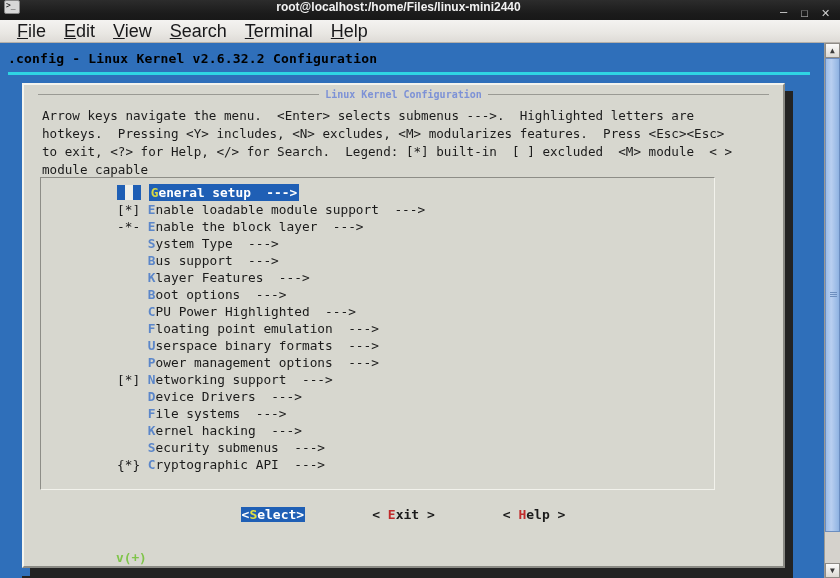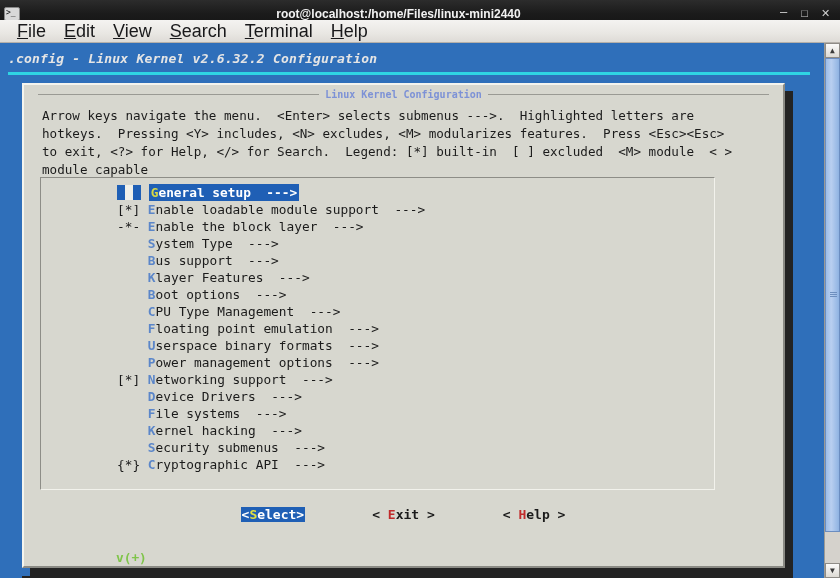--- a/index.html
+++ b/index.html
@@ -24,21 +24,20 @@
   }
 
   
   .titlebar {
     position: absolute;
     left: 0; top: 0;
     width: 840px; height: 28px;
     background: linear-gradient(to bottom, #2c2c2c 0%, #1b1b1b 50%, #151515 100%);
     border-bottom: 1px solid #000;
     display: flex;
-    align-items: center;
     box-sizing: border-box;
   }
   .tb-icon {
     width: 16px; height: 14px;
     margin-left: 4px;
     background: #d8d8d8;
     border: 1px solid #888;
     border-radius: 2px;
     position: relative;
     flex: 0 0 auto;
@@ -162,27 +161,26 @@
       linear-gradient(to bottom,
         #6e8fbe 0px, #6e8fbe 1px, transparent 1px, transparent 2px,
         #6e8fbe 2px, #6e8fbe 3px, transparent 3px, transparent 4px,
         #6e8fbe 4px, #6e8fbe 5px, transparent 5px);
   }
 
   
   .cfgline {
     position: absolute;
     left: 8px; top: 8px;
-    color: #e5e5e5;
+    color: #000000;
     font-size: 13px;
     font-weight: bold;
     font-family: "DejaVu Sans Mono", monospace;
     white-space: pre;
     letter-spacing: 0.2px;
-    font-style: italic;
   }
   .hr-cyan {
     position: absolute;
     left: 8px; top: 29px;
     width: 802px; height: 3px;
     background: #2fd4e4;
   }
 
   
   .dialog {
@@ -393,21 +391,21 @@
 module capable</div>
 
       <div class="listbox" id="menu-list">
           <div class="row selected"><span class="cursor-blocks"><i class="b"></i><i class="w"></i><i class="b"></i></span><span> </span><span class="selbox"><span class="hot">G</span><span class="txt">eneral setup</span><span class="arrowtxt">  ---&gt;</span></span></div>
           <div class="row"><span class="flag">[*] </span><span class="hot">E</span><span class="txt">nable loadable module support</span><span class="arrowtxt">  ---&gt;</span></div>
           <div class="row"><span class="flag">-*- </span><span class="hot">E</span><span class="txt">nable the block layer</span><span class="arrowtxt">  ---&gt;</span></div>
           <div class="row"><span class="flag">    </span><span class="hot">S</span><span class="txt">ystem Type</span><span class="arrowtxt">  ---&gt;</span></div>
           <div class="row"><span class="flag">    </span><span class="hot">B</span><span class="txt">us support</span><span class="arrowtxt">  ---&gt;</span></div>
           <div class="row"><span class="flag">    </span><span class="hot">K</span><span class="txt">layer Features</span><span class="arrowtxt">  ---&gt;</span></div>
           <div class="row"><span class="flag">    </span><span class="hot">B</span><span class="txt">oot options</span><span class="arrowtxt">  ---&gt;</span></div>
-          <div class="row"><span class="flag">    </span><span class="hot">C</span><span class="txt">PU Type Management</span><span class="arrowtxt">  ---&gt;</span></div>
+          <div class="row"><span class="flag">    </span><span class="hot">C</span><span class="txt">PU Power Highlighted</span><span class="arrowtxt">  ---&gt;</span></div>
           <div class="row"><span class="flag">    </span><span class="hot">F</span><span class="txt">loating point emulation</span><span class="arrowtxt">  ---&gt;</span></div>
           <div class="row"><span class="flag">    </span><span class="hot">U</span><span class="txt">serspace binary formats</span><span class="arrowtxt">  ---&gt;</span></div>
           <div class="row"><span class="flag">    </span><span class="hot">P</span><span class="txt">ower management options</span><span class="arrowtxt">  ---&gt;</span></div>
           <div class="row"><span class="flag">[*] </span><span class="hot">N</span><span class="txt">etworking support</span><span class="arrowtxt">  ---&gt;</span></div>
           <div class="row"><span class="flag">    </span><span class="hot">D</span><span class="txt">evice Drivers</span><span class="arrowtxt">  ---&gt;</span></div>
           <div class="row"><span class="flag">    </span><span class="hot">F</span><span class="txt">ile systems</span><span class="arrowtxt">  ---&gt;</span></div>
           <div class="row"><span class="flag">    </span><span class="hot">K</span><span class="txt">ernel hacking</span><span class="arrowtxt">  ---&gt;</span></div>
           <div class="row"><span class="flag">    </span><span class="hot">S</span><span class="txt">ecurity submenus</span><span class="arrowtxt">  ---&gt;</span></div>
           <div class="row"><span class="flag">{*} </span><span class="hot">C</span><span class="txt">ryptographic API</span><span class="arrowtxt">  ---&gt;</span></div>
         </div>

